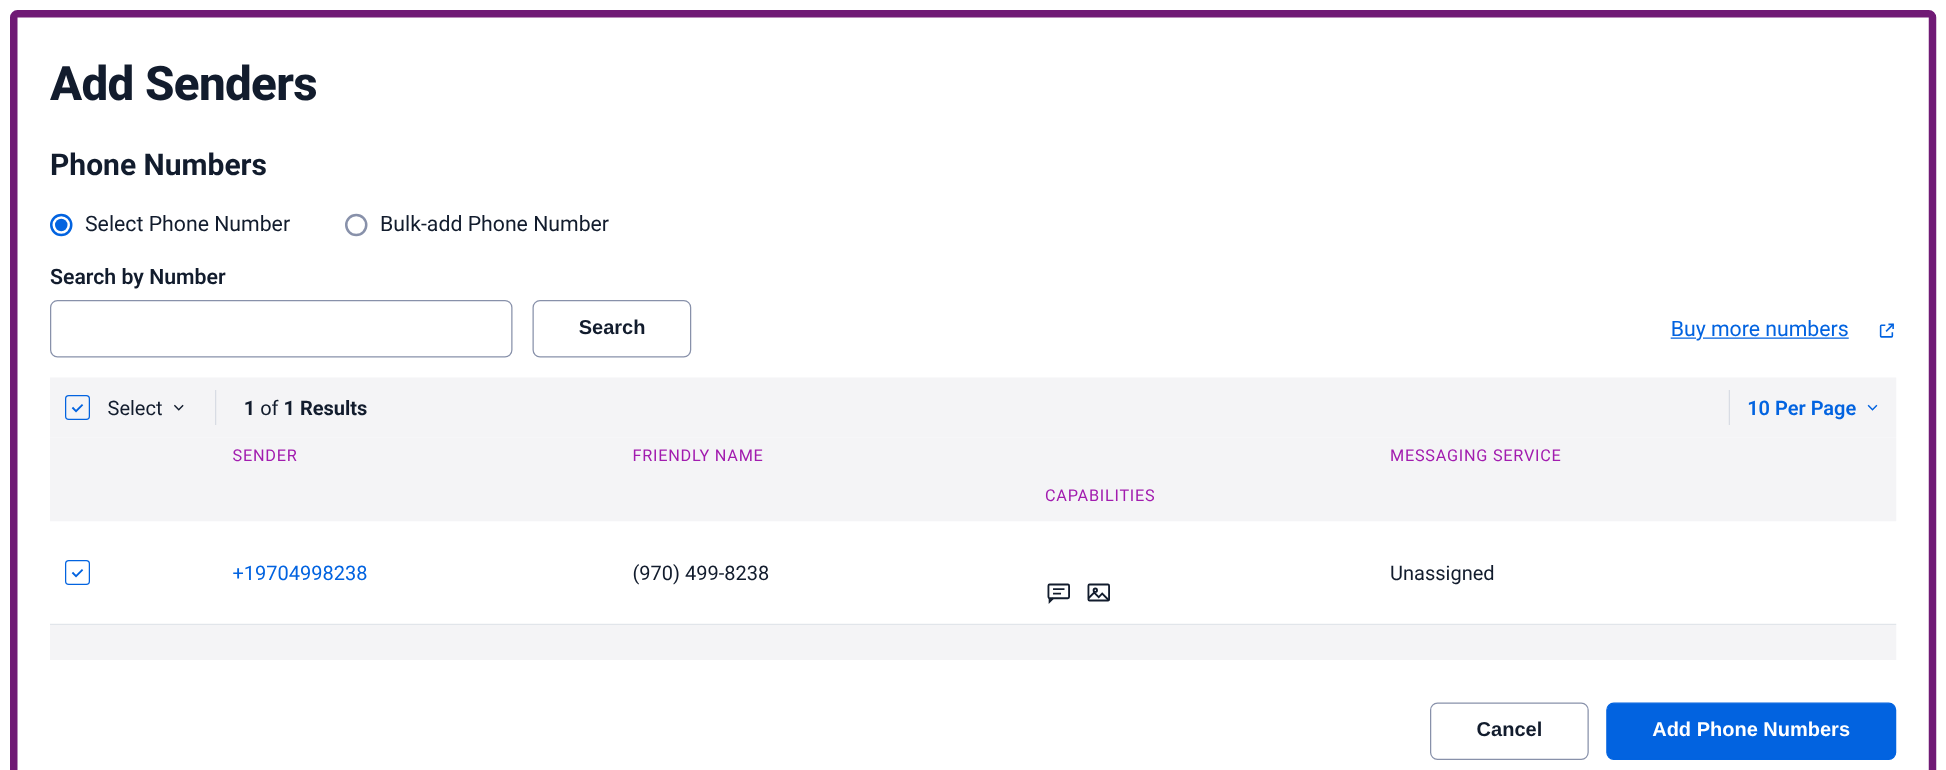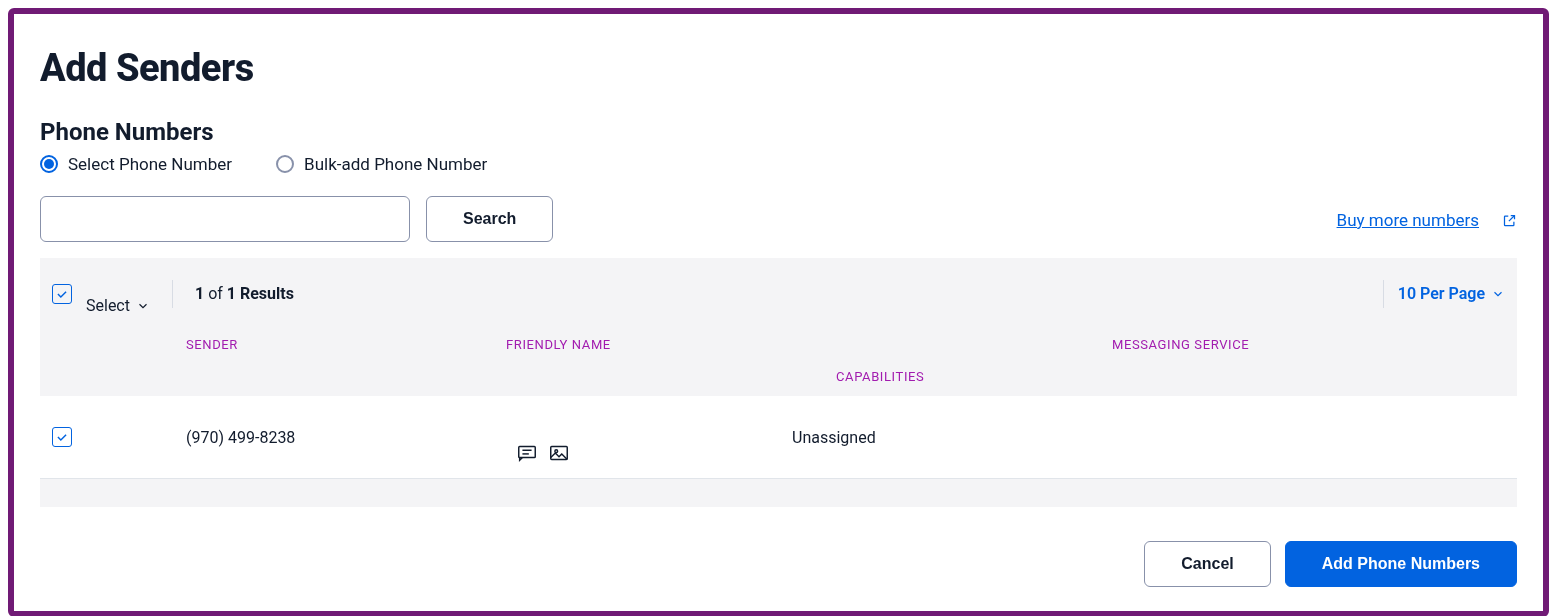--- a/index.html
+++ b/index.html
@@ -19,21 +19,21 @@
   }
   .page-title {
     font-size: 38px;
     font-weight: 800;
     margin: 8px 0 28px 0;
     letter-spacing: -0.5px;
   }
   .section-title {
     font-size: 24px;
     font-weight: 700;
-    margin: 0 0 8px 0;
+    margin: 0 0 24px 0;
   }
   .radio-row {
     display: flex;
     gap: 44px;
     align-items: center;
     margin-bottom: 22px;
     text-align: center;
   }
   .radio-item {
     display: flex;
@@ -141,21 +141,20 @@
     justify-content: center;
     color: #0263E0;
   }
   .check-sq svg { width:14px; height:14px; stroke:#0263E0; stroke-width:2.5; fill:none; }
   .select-toggle {
     display: inline-flex;
     align-items: center;
     gap: 6px;
     padding: 4px 6px;
     cursor: pointer;
-    margin-top: 24px;
   }
   .divider {
     width: 1px;
     height: 28px;
     background: #d8dce4;
     margin: 0 8px;
   }
   .results-text { margin-left: 6px; }
   .results-text b { font-weight: 700; }
   .spacer { flex: 1; }
@@ -224,20 +223,21 @@
     </label>
     <label class="radio-item">
       <span class="radio-circle"></span>
       <span>Bulk-add Phone Number</span>
     </label>
   </div>
 
   <div class="search-row">
     <div class="search-left">
       <div class="search-block">
+        <label class="search-label">Search by Number</label>
         <input class="search-input" type="text" value="" style="">
       </div>
       <button class="btn btn-secondary">Search</button>
     </div>
     <a href="#" class="buy-link">
       <span>Buy more numbers</span>
       <svg class="ext-icon" viewBox="0 0 24 24">
         <path d="M14 4h6v6"></path>
           <path d="M20 4l-9 9"></path>
           <path d="M19 14v5a1 1 0 0 1-1 1H5a1 1 0 0 1-1-1V6a1 1 0 0 1 1-1h5"></path>
@@ -283,20 +283,23 @@
     </div>
 
     <div class="data-row">
       <div class="col-check">
         <span class="check-sq">
           <svg viewBox="0 0 24 24">
               <polyline points="5 12 10 17 19 8"></polyline>
             </svg>
         </span>
       </div>
+      <div class="col-sender">
+        <a href="#">+19704998238</a>
+      </div>
       <div class="col-friendly">(970) 499-8238</div>
       <div class="col-caps">
         <div class="cap-icons">
           <svg viewBox="0 0 24 24">
             <rect x="3" y="5" width="18" height="12" rx="1"></rect>
             <path d="M7 17l-3 3v-3"></path>
             <line x1="7" y1="9" x2="17" y2="9"></line>
             <line x1="7" y1="13" x2="14" y2="13"></line>
           </svg>
           <svg viewBox="0 0 24 24">

